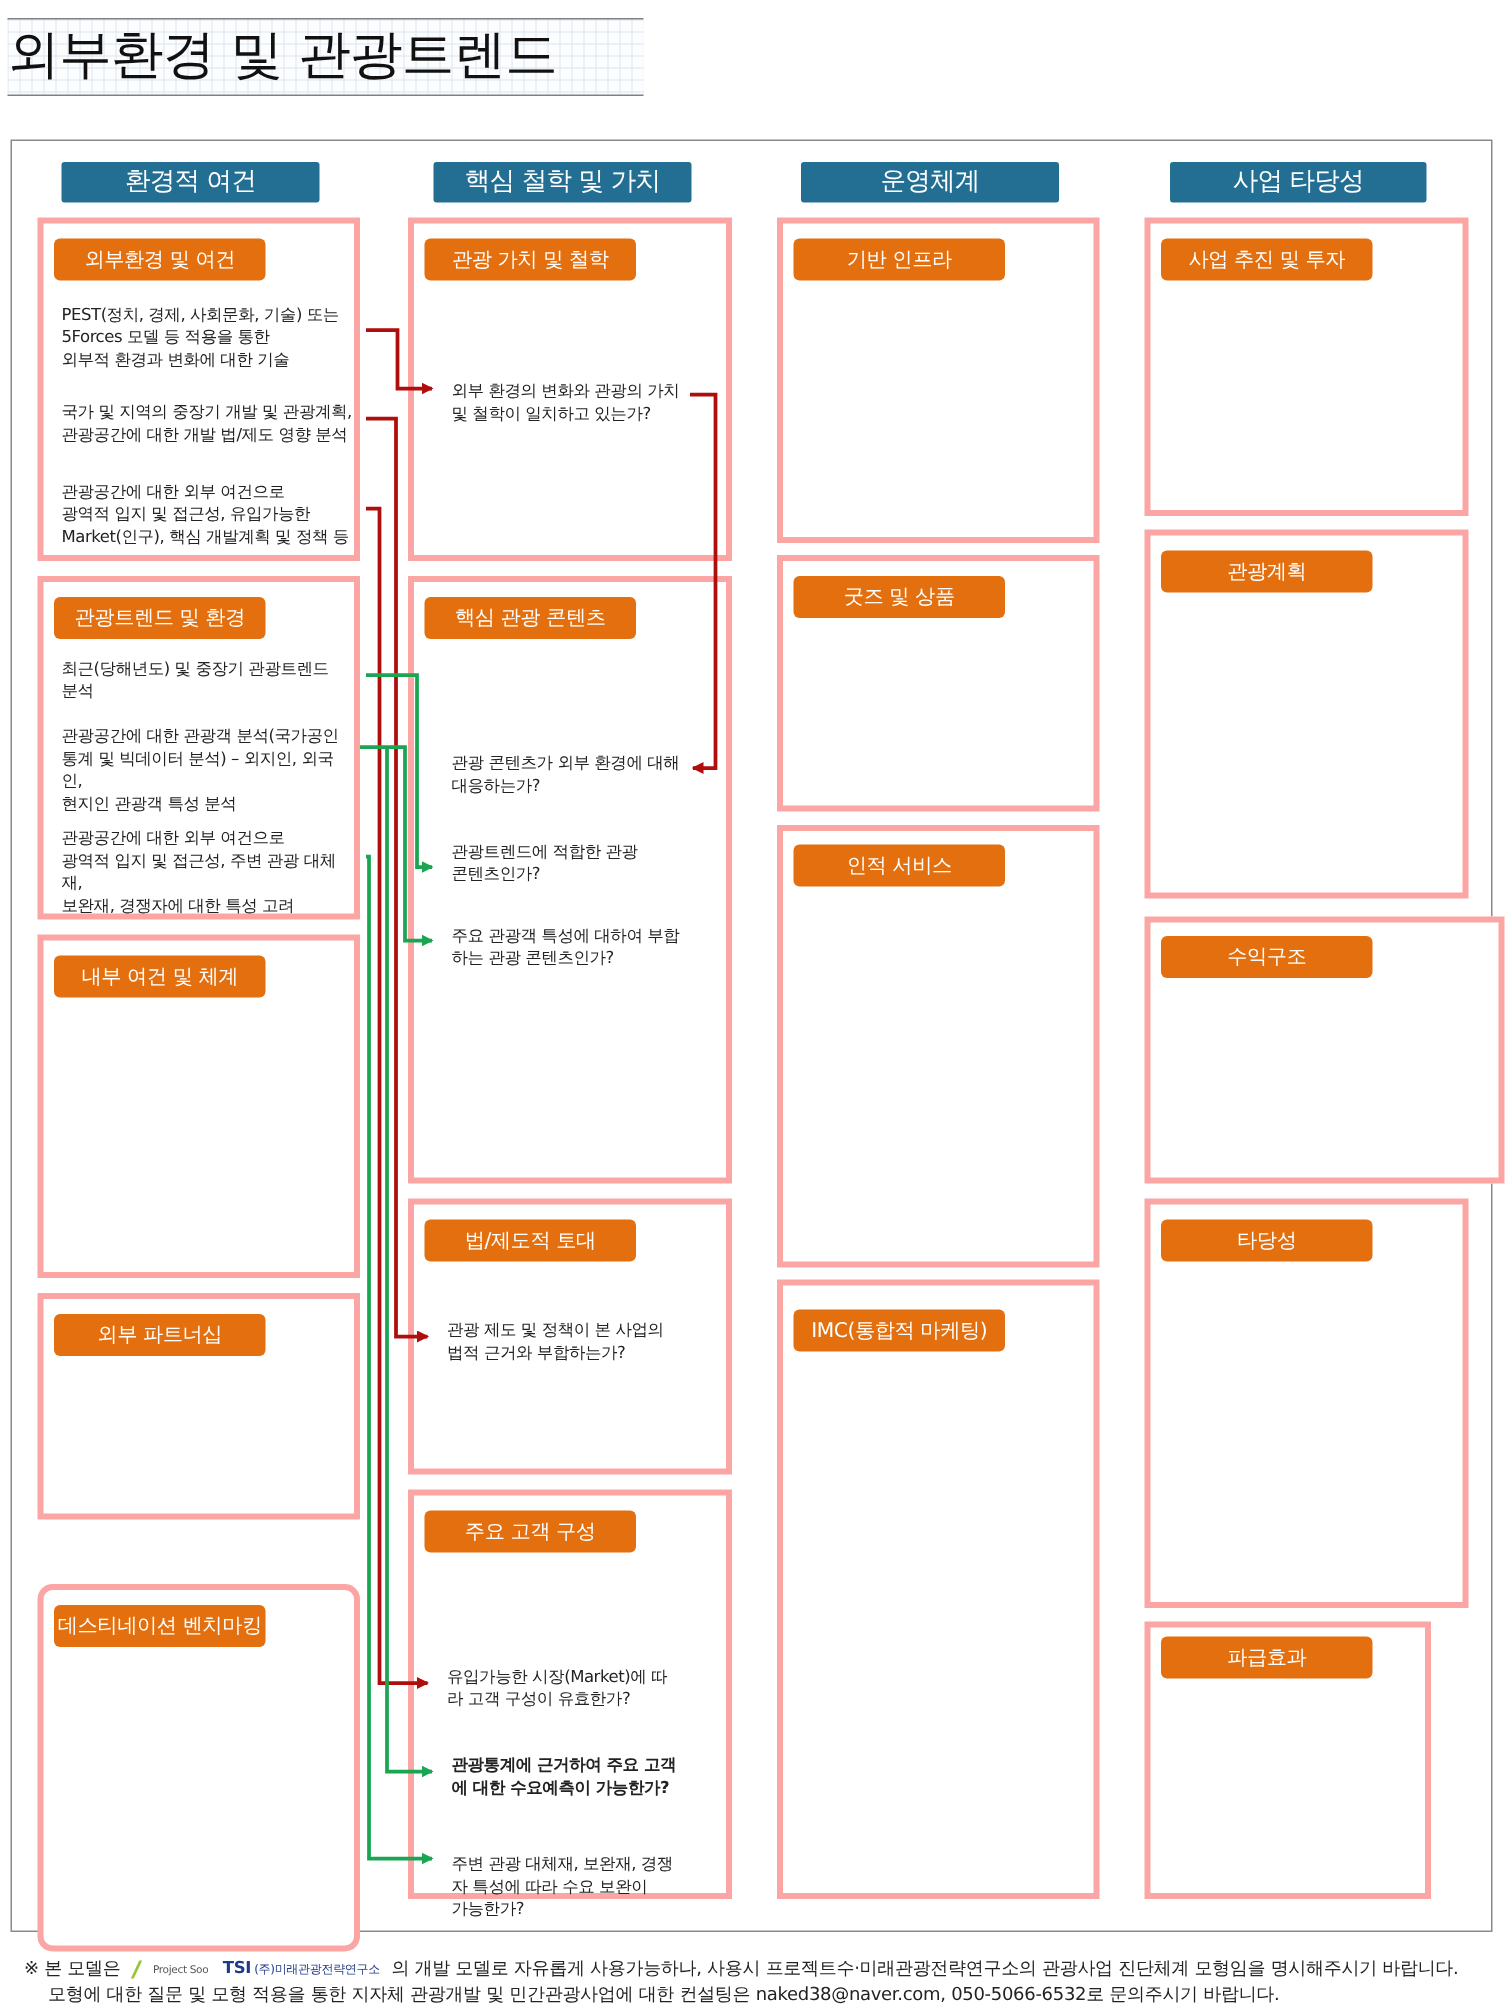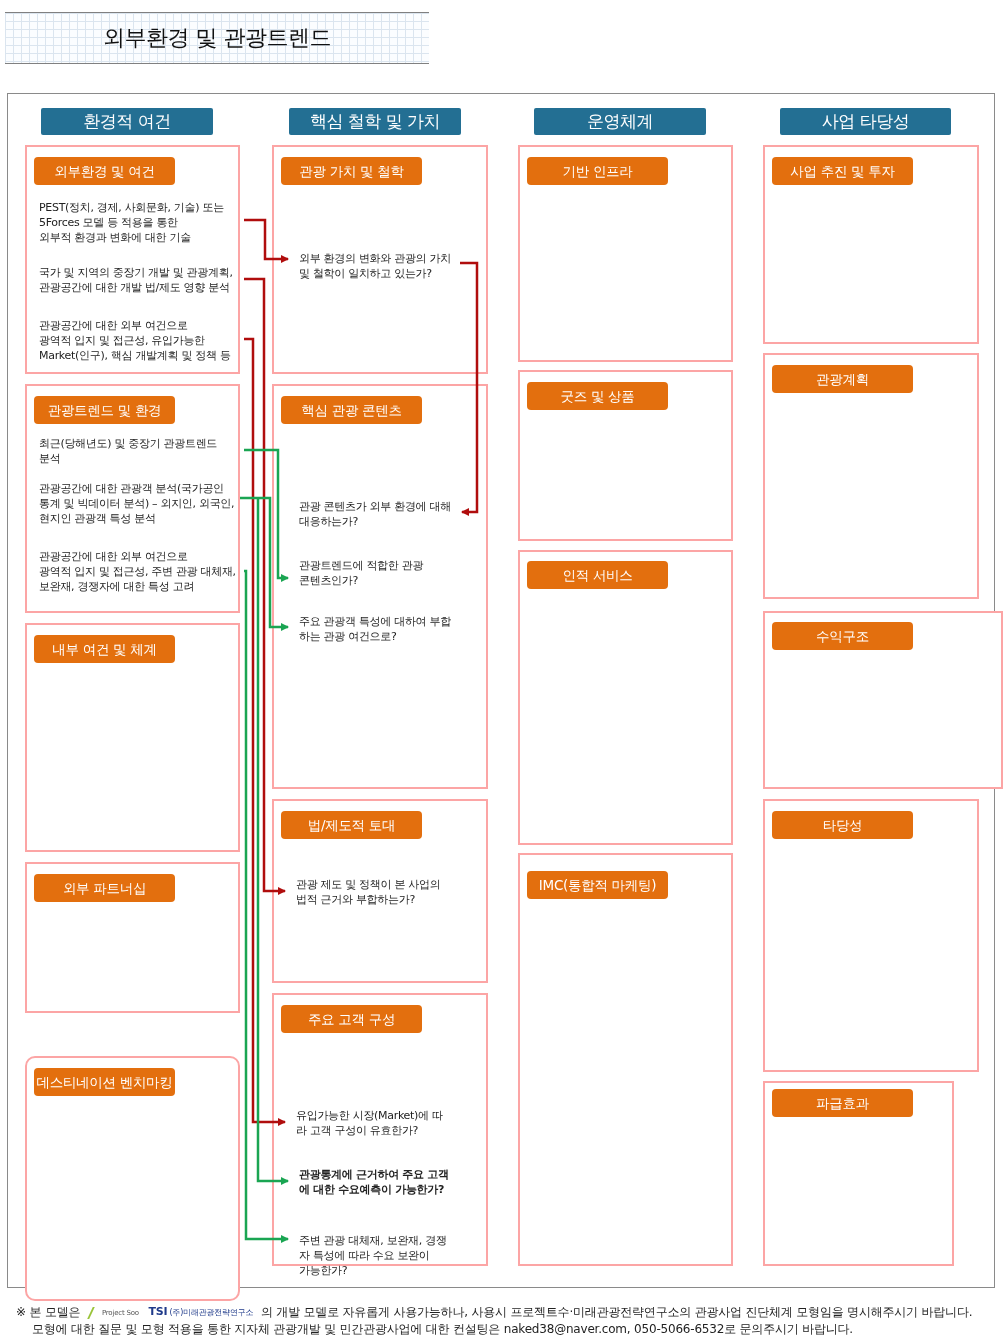--- a/index.html
+++ b/index.html
@@ -10,31 +10,31 @@
     position: absolute; left: 5px; top: 12px; width: 424px; height: 52px;
     border-top: 1.5px solid #808080; border-bottom: 1.5px solid #808080;
     background-color: #fbfdff;
     background-image:
       linear-gradient(to right, #dbe5ef 1px, transparent 1px),
       linear-gradient(to bottom, #dbe5ef 1px, transparent 1px);
     background-size: 8px 8px;
   }
   .title-text {
     position: absolute; left: 0; top: 0; width: 424px; height: 49px;
-    text-align: center; line-height: 49px; font-size: 22px; color: #111; letter-spacing: -0.5px;
+    text-align: left; line-height: 49px; font-size: 35px; color: #111; letter-spacing: -0.5px;
   }
 
   .frame { position: absolute; left: 7px; top: 93px; width: 988px; height: 1195px; border: 1.5px solid #8a8a8a; }
 
   .col-header {
     position: absolute; height: 27px; background: #236f93; color: #fff;
     font-size: 17px; line-height: 27px; text-align: center; border-radius: 2px; letter-spacing: -0.5px;
   }
 
-  .box { position: absolute; border: 2px solid #fca5a5; background: #fff; }
+  .box { position: absolute; border: 4px solid #fca5a5; background: #fff; }
   .tag {
     position: absolute; height: 28px; background: #e36f0e; color: #fff;
     font-size: 13.5px; line-height: 28px; text-align: center; border-radius: 4px; letter-spacing: -0.3px;
   }
   .desc { position: absolute; font-size: 11px; line-height: 15px; color: #222; letter-spacing: -0.3px; white-space: pre-line; }
 
   svg.connectors { position: absolute; left: 0; top: 0; width: 1008px; height: 1344px; pointer-events: none; }
 
   .footer { position: absolute; left: 16px; top: 1304px; font-size: 12px; line-height: 16px; color: #222; letter-spacing: -0.2px; }
   .footer .line2 { padding-left: 16px; }
@@ -99,21 +99,21 @@
 및 철학이 일치하고 있는가?</div>
 </div>
 
 <div class="box" style="left:272px; top:384px; width:216px; height:405px;">
   <div class="tag" style="left:7px; top:10px; width:141px;">핵심 관광 콘텐츠</div>
   <div class="desc" style="left:25px; top:113px;">관광 콘텐츠가 외부 환경에 대해
 대응하는가?</div>
   <div class="desc" style="left:25px; top:172px;">관광트렌드에 적합한 관광
 콘텐츠인가?</div>
   <div class="desc" style="left:25px; top:228px;">주요 관광객 특성에 대하여 부합
-하는 관광 여건으로?</div>
+하는 관광 콘텐츠인가?</div>
 </div>
 
 <div class="box" style="left:272px; top:799px; width:216px; height:184px;">
   <div class="tag" style="left:7px; top:10px; width:141px;">법/제도적 토대</div>
   <div class="desc" style="left:22px; top:76px;">관광 제도 및 정책이 본 사업의
 법적 근거와 부합하는가?</div>
 </div>
 
 <div class="box" style="left:272px; top:993px; width:216px; height:273px;">
   <div class="tag" style="left:7px; top:10px; width:141px;">주요 고객 구성</div>

